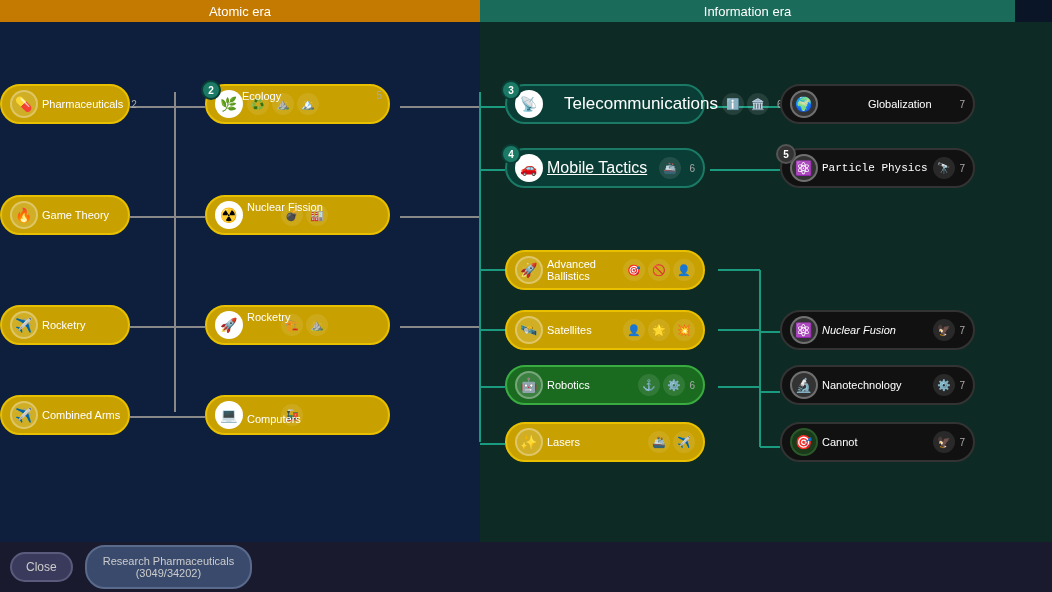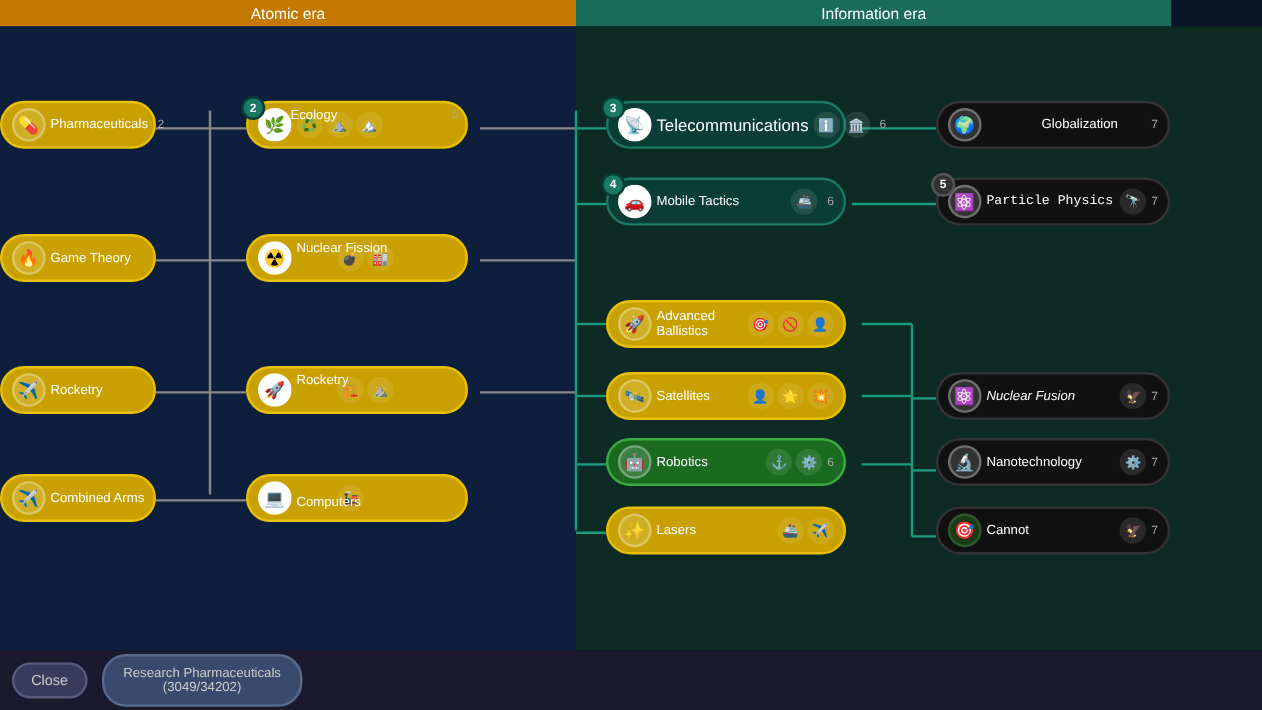--- a/index.html
+++ b/index.html
@@ -23,21 +23,21 @@
       font-size: 13px;
       color: #fff;
     }
     .era-atomic {
       left: 0;
       width: 480px;
       background: #c47a00;
     }
     .era-information {
       left: 480px;
-      width: 496px;
+      width: 535px;
       background: #1a6b5a;
     }
 
     
     .tech-area {
       position: absolute;
       top: 22px;
       left: 0;
       right: 0;
       bottom: 50px;
@@ -342,42 +342,42 @@
     <div style="position:absolute;top:16px;left:40px;font-size:11px;color:#fff;">Computers</div>
     <div class="icons-row" style="margin-left:34px;">
       <div class="mini-icon">🚂</div>
     </div>
   </div>
 
   <div class="tech-node tech-teal" style="left:505px;top:62px;width:200px;">
     <div class="num-badge" style="background:#1a7a65;">3</div>
     <div class="icon-circle white-bg">📡</div>
     <div style="flex:1;">
-      <div style="font-size:14px;color:#fff;">Telecommunications</div>
+      <div style="font-size:17px;color:#fff;margin-left:17px;">Telecommunications</div>
     </div>
     <div class="icons-row">
       <div class="mini-icon">ℹ️</div>
       <div class="mini-icon">🏛️</div>
     </div>
     <span style="font-size:10px;color:#aaa;padding-left:4px;">6</span>
   </div>
 
   <div class="tech-node tech-black" style="left:780px;top:62px;width:195px;">
     <div class="icon-circle" style="background:#333;">🌍</div>
     <div style="flex:1;margin-left:46px;">
       <div style="font-size:11px;color:#fff;">Globalization</div>
     </div>
     <span style="font-size:10px;color:#aaa;">7</span>
   </div>
 
   <div class="tech-node tech-teal" style="left:505px;top:126px;width:200px;">
     <div class="num-badge" style="background:#1a7a65;">4</div>
     <div class="icon-circle white-bg">🚗</div>
     <div style="flex:1;">
-      <div style="font-size:11px;color:#fff;">Mobile Tactics</div>
+      <div style="font-size:16px;color:#fff;text-decoration:underline;">Mobile Tactics</div>
     </div>
     <div class="icons-row">
       <div class="mini-icon">🚢</div>
     </div>
     <span style="font-size:10px;color:#aaa;padding-left:4px;">6</span>
   </div>
 
   <div class="tech-node tech-black" style="left:780px;top:126px;width:195px;">
     <div class="num-badge" style="background:#333;border-color:#555;">5</div>
     <div class="icon-circle" style="background:#333;">⚛️</div>

